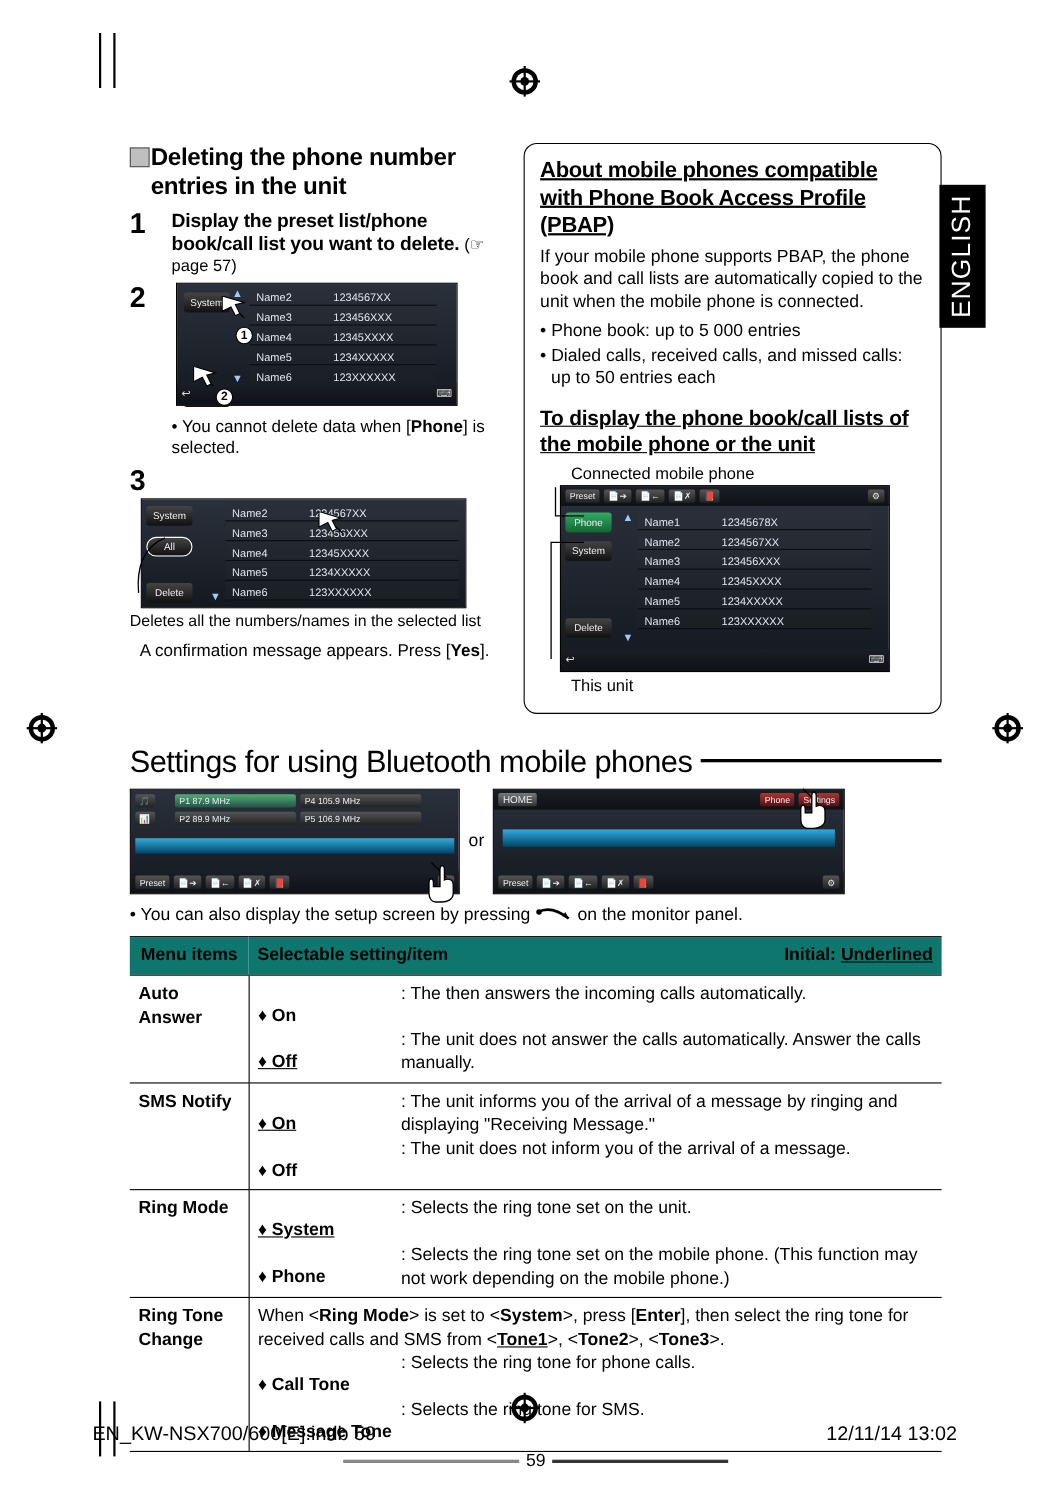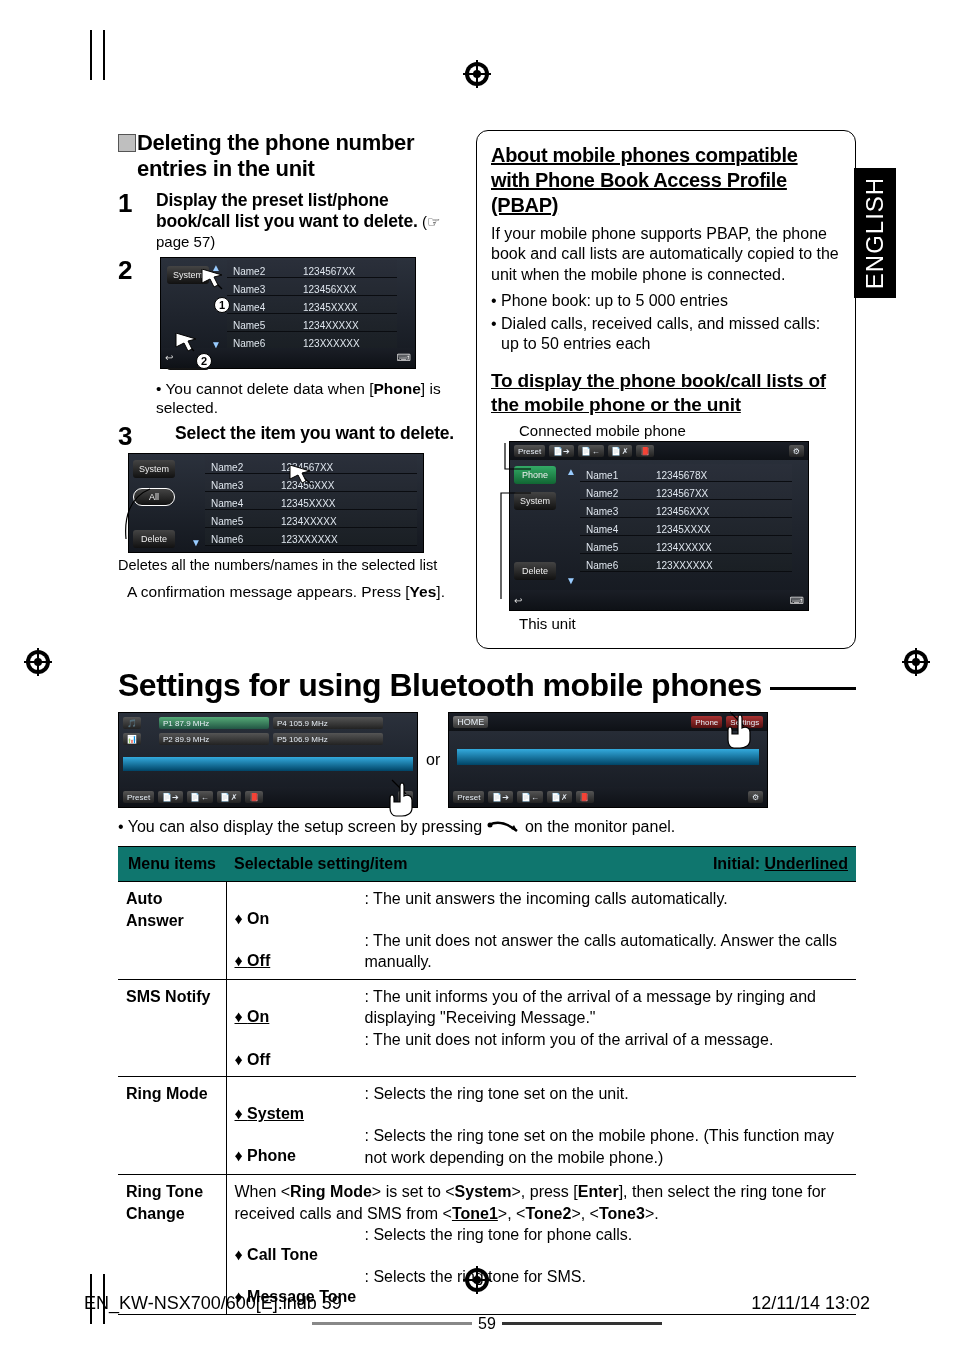--- a/index.html
+++ b/index.html
@@ -46,21 +46,21 @@
   .info-box { border: 1.5px solid #000; border-radius: 12px; padding: 12px 14px 14px; }
   .info-box h3 { font-size: 20px; font-weight: 700; text-decoration: underline; line-height: 1.25; letter-spacing: -0.3px; }
   .info-box p, .info-box li { font-size: 16px; line-height: 1.28; }
   .info-box ul { list-style: none; margin-top: 6px; }
   .info-box ul li::before { content: "• "; }
   .info-box ul li { padding-left: 10px; text-indent: -10px; margin-top:2px; }
   .info-box h4 { font-size: 19px; font-weight: 700; text-decoration: underline; margin-top: 14px; line-height:1.25; letter-spacing:-0.2px; }
   .small-label { font-size: 15px; margin: 6px 0 2px 28px; }
   .phone-shot { margin-left: 18px; }
   
-  .settings-h { font-family: Arial, sans-serif; font-weight: 700; font-size: 32px; margin-top: 10px; letter-spacing: -0.5px; }
+  .settings-h { font-family: Arial, sans-serif; font-weight: 400; font-size: 28px; margin-top: 20px; letter-spacing: -0.5px; }
   .two-shots { display: flex; align-items: center; gap: 8px; margin-top: 8px; }
   .or { font-size: 16px; }
   .monitor-note { font-size: 16px; margin-top: 10px; }
   .curve-arrow { display:inline-block; width:34px; height:14px; }
   .curve-arrow svg { width:34px; height:14px; vertical-align:middle; }
   
   table.settings { width: 100%; border-collapse: collapse; margin-top: 10px; font-size: 16px; }
   table.settings th, table.settings td { border-top: 1.5px solid #000; border-bottom: 1.5px solid #000; padding: 6px 8px; vertical-align: top; line-height: 1.35; }
   table.settings thead th { background: #0f766e; text-align: center; font-weight: 700; }
   table.settings td.menu { width: 108px; font-weight: 700; border-right: 1px solid #000; }
@@ -214,23 +214,20 @@
             </div>
 
             <div class="note">
               <span class="bullet"></span><span>You cannot delete data when [</span><span class="b">Phone</span><span>] is selected.</span>
             </div>
           </div>
         </div>
 
         <div class="step">
           <div class="step-num">3</div>
-          <div class="step-body">
-            <div class="bold">Select the item you want to delete.</div>
-          </div>
         </div>
 
         <div style="position:relative; margin-top:4px;">
           <div class="shot" style="width:296px; height:100px; margin-left:10px;">
             <div style="position:absolute; left:2px; top:4px; display:flex; flex-direction:column; gap:6px;">
               <span class="side-btn">System</span>
               <span class="side-btn" style="border:1px solid #fff; border-radius:10px; padding:0 12px;">All</span>
               <span style="height:8px"></span>
               <span class="side-btn">Delete</span>
             </div>
@@ -444,21 +441,21 @@
               </div>
             </th>
           </tr>
         </thead>
         <tbody>
           <tr>
             <td class="menu">Auto Answer</td>
             <td>
               <div class="opt">
                   <span class="lab b">On</span>
-                  <span class="desc">The unit answers the incoming calls automatically.</span>
+                  <span class="desc">The then answers the incoming calls automatically.</span>
                 </div>
               <div class="opt">
                   <span class="lab b u">Off</span>
                   <span class="desc">The unit does not answer the calls automatically. Answer the calls manually.</span>
                 </div>
             </td>
           </tr>
           <tr>
             <td class="menu">SMS Notify</td>
             <td>

